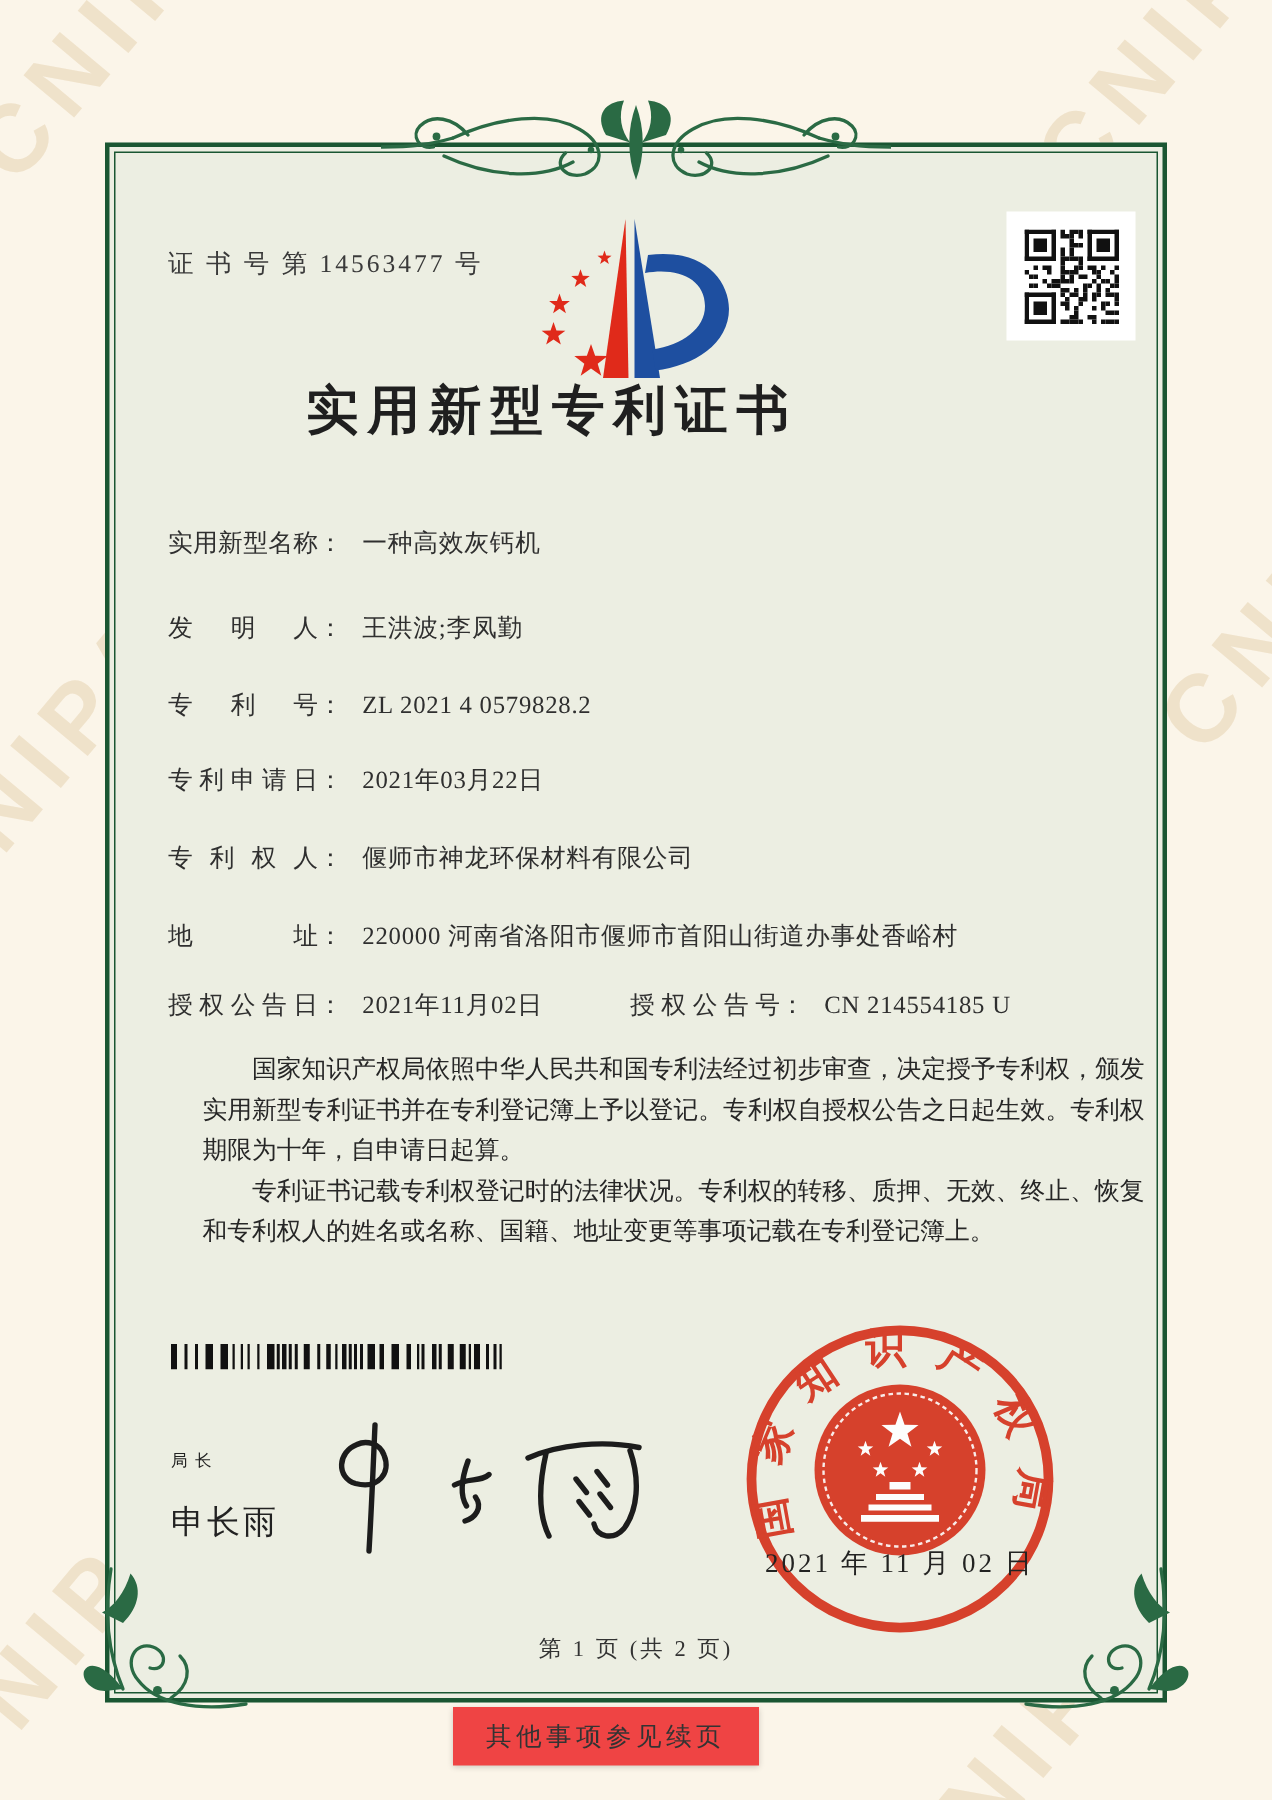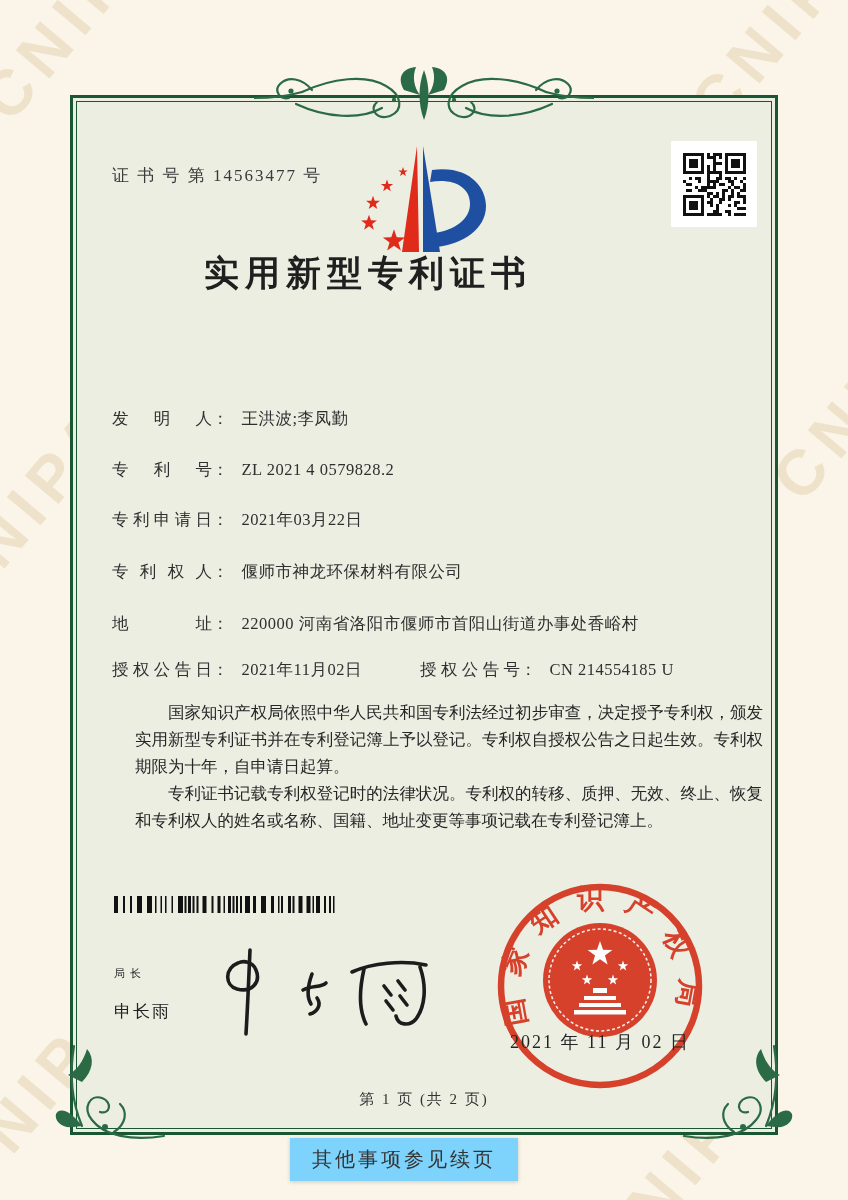--- a/index.html
+++ b/index.html
@@ -39,30 +39,30 @@
   .flabel{display:inline-block;width:100px;text-align:justify;text-align-last:justify;vertical-align:bottom;}
   .fvalue{margin-left:13px;letter-spacing:.5px;}
   .fpair2{position:absolute;left:308px;top:0;}
   .bodytext{
     position:absolute;left:112px;top:699px;width:628px;
     font-size:16.5px;line-height:27px;color:#262626;text-align:justify;margin-left:23px;
   }
   .bodytext p{margin:0;text-indent:33px;}
   .barcode{position:absolute;left:114px;top:896px;width:222px;height:17px;}
   .signer-title{position:absolute;left:114px;top:966px;font-size:11px;letter-spacing:5px;color:#222;}
-  .signer-name{position:absolute;left:114px;top:1000px;font-size:17px;letter-spacing:2px;color:#222;}
+  .signer-name{position:absolute;left:114px;top:1000px;font-size:22px;letter-spacing:2px;color:#222;}
   .signature{position:absolute;left:200px;top:938px;}
   .seal{position:absolute;left:494px;top:880px;opacity:.93;}
   .footer{
     position:absolute;left:0;top:1090px;width:848px;text-align:center;
     font-size:15px;letter-spacing:2px;color:#333;
   }
   .cont-box{
     position:absolute;left:404px;top:1138px;transform:translateX(-50%);
-    background:#7dd3fc;padding:8px 22px;font-size:20px;letter-spacing:3px;color:#333;
+    background:#ef4444;padding:8px 22px;font-size:17px;letter-spacing:3px;color:#333;
     box-shadow:0 1px 4px rgba(0,0,0,.18);white-space:nowrap;
   }
 </style>
 </head>
 <body>
 
 <div class="wm" style="left:-50px;top:-20px;">CNIPA</div>
 <div class="wm" style="left:660px;top:-15px;">CNIPA</div>
 <div class="wm" style="left:-95px;top:470px;">CNIPA</div>
 <div class="wm" style="left:742px;top:360px;">CNIPA</div>
@@ -234,20 +234,23 @@
         <rect x="45" y="60" width="3" height="3" fill="#111"></rect>
         <rect x="51" y="60" width="3" height="3" fill="#111"></rect>
         <rect x="54" y="60" width="3" height="3" fill="#111"></rect>
         <rect x="57" y="60" width="3" height="3" fill="#111"></rect>
         <rect x="60" y="60" width="3" height="3" fill="#111"></rect>
       </svg>
   </div>
 
   <div class="title">实用新型专利证书</div>
 
+  <div class="frow" style="top:351px">
+    <span class="flabel">实用新型名称</span><span>：</span><span class="fvalue">一种高效灰钙机</span>
+  </div>
   <div class="frow" style="top:408px">
     <span class="flabel">发明人</span><span>：</span><span class="fvalue">王洪波;李凤勤</span>
   </div>
   <div class="frow" style="top:459px">
     <span class="flabel">专利号</span><span>：</span><span class="fvalue">ZL 2021 4 0579828.2</span>
   </div>
   <div class="frow" style="top:509px">
     <span class="flabel">专利申请日</span><span>：</span><span class="fvalue">2021年03月22日</span>
   </div>
   <div class="frow" style="top:561px">

